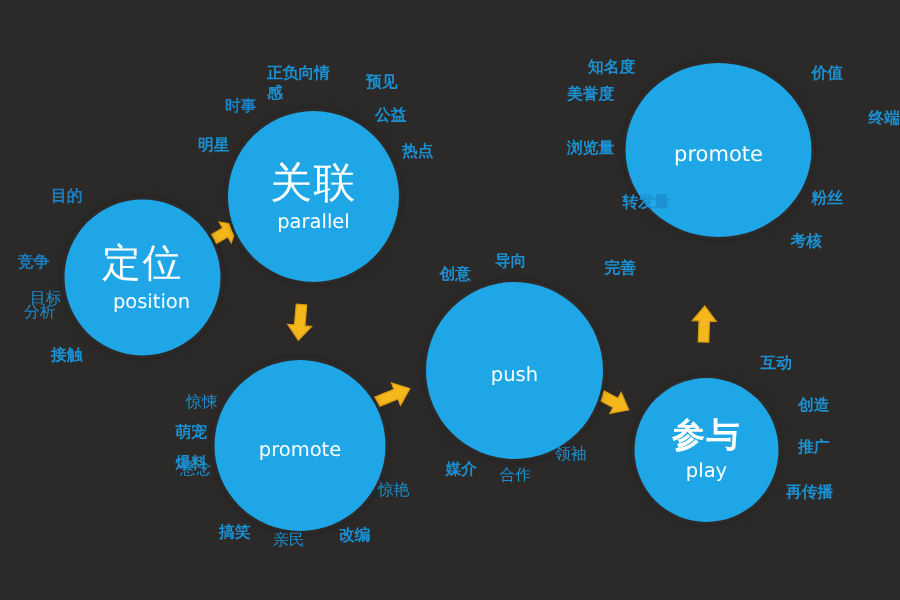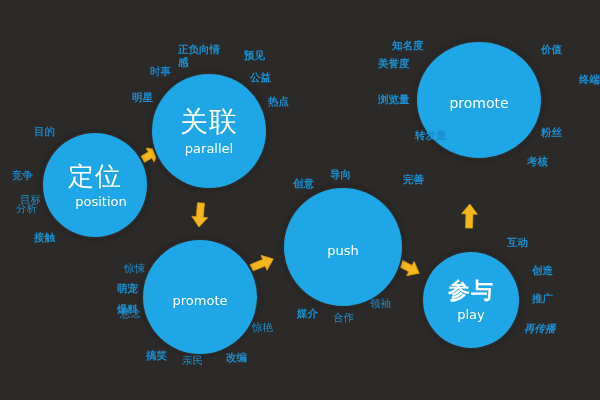--- a/index.html
+++ b/index.html
@@ -88,21 +88,21 @@
 <span class="kw" style="left:333px;top:312px;font-weight:normal;">合作</span>
 <span class="kw" style="left:370px;top:298px;font-weight:normal;">领袖</span>
 
 <div class="node" style="left:423px;top:252px;width:96px;height:96px;">
   <span class="zh" style="font-size:22px;font-weight:bold;">参与</span>
   <span class="en" style="font-size:13px;">play</span>
 </div>
 <span class="kw" style="left:507px;top:237px;">互动</span>
 <span class="kw" style="left:532px;top:265px;">创造</span>
 <span class="kw" style="left:532px;top:293px;">推广</span>
-<span class="kw" style="left:524px;top:323px;font-style:italic;">再传播</span>
+<span class="kw" style="left:524px;top:323px;">再传播</span>
 
 <div class="node" style="left:417px;top:42px;width:124px;height:116px;">
   <span class="en" style="font-size:14px;">promote</span>
 </div>
 <span class="kw" style="left:392px;top:40px;">知名度</span>
 <span class="kw" style="left:378px;top:58px;">美誉度</span>
 <span class="kw" style="left:378px;top:94px;">浏览量</span>
 <span class="kw" style="left:383px;top:130px;margin-left:32px;">转发量</span>
 <span class="kw" style="left:541px;top:44px;">价值</span>
 <span class="kw" style="left:556px;top:74px;padding-left:23px;">终端</span>

